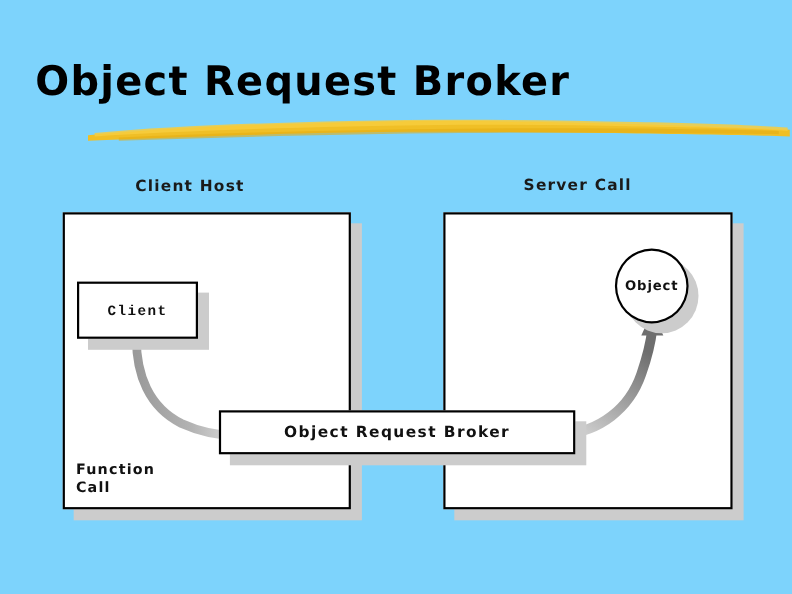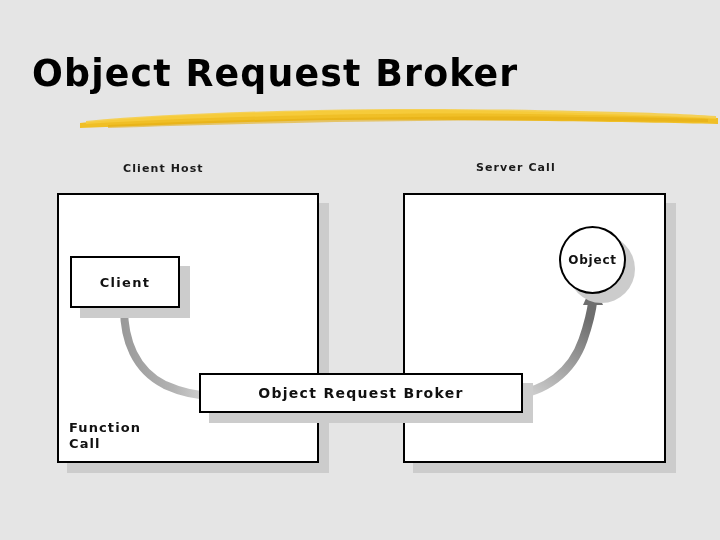--- a/index.html
+++ b/index.html
@@ -4,21 +4,21 @@
 <style>
   html, body {
     margin: 0;
     padding: 0;
     background: #ffffff;
   }
   #slide {
     position: relative;
     width: 720px;
     height: 540px;
-    background: #e5e5e5;
+    background: #7dd3fc;
     overflow: hidden;
     font-family: "Liberation Sans", sans-serif;
   }
 
   
   #title {
     position: absolute;
     left: 32px;
     top: 51px;
     width: 640px;
@@ -51,21 +51,21 @@
     top: 0;
     width: 720px;
     height: 540px;
   }
 
   
   .host-label {
     position: absolute;
     color: #1a1a1a;
     font-family: "DejaVu Sans", sans-serif;
-    font-size: 11px;
+    font-size: 14px;
     font-weight: bold;
     letter-spacing: 1.1px;
     white-space: nowrap;
   }
   #client-host-label { left: 123px; top: 162px; }
   #server-host-label { left: 476px; top: 161px; }
 
   
   .host-box {
     position: absolute;
@@ -99,21 +99,21 @@
   .node-label {
     color: #111111;
     font-family: "DejaVu Sans", sans-serif;
     font-weight: bold;
     letter-spacing: 1.3px;
     white-space: nowrap;
   }
 
   #client-box      { left: 70px;  top: 256px; width: 110px; height: 52px; }
   #client-box-sh   { left: 80px;  top: 266px; width: 110px; height: 52px; }
-  #client-box .node-label { font-size: 13px; }
+  #client-box .node-label { font-size: 13px; font-family: Liberation Mono, monospace; }
 
   #orb-box         { left: 199px; top: 373px; width: 324px; height: 40px; }
   #orb-box-sh      { left: 209px; top: 383px; width: 324px; height: 40px; }
   #orb-box .node-label { font-size: 14px; }
 
   
   #object-ellipse {
     position: absolute;
     left: 559px;
     top: 226px;

